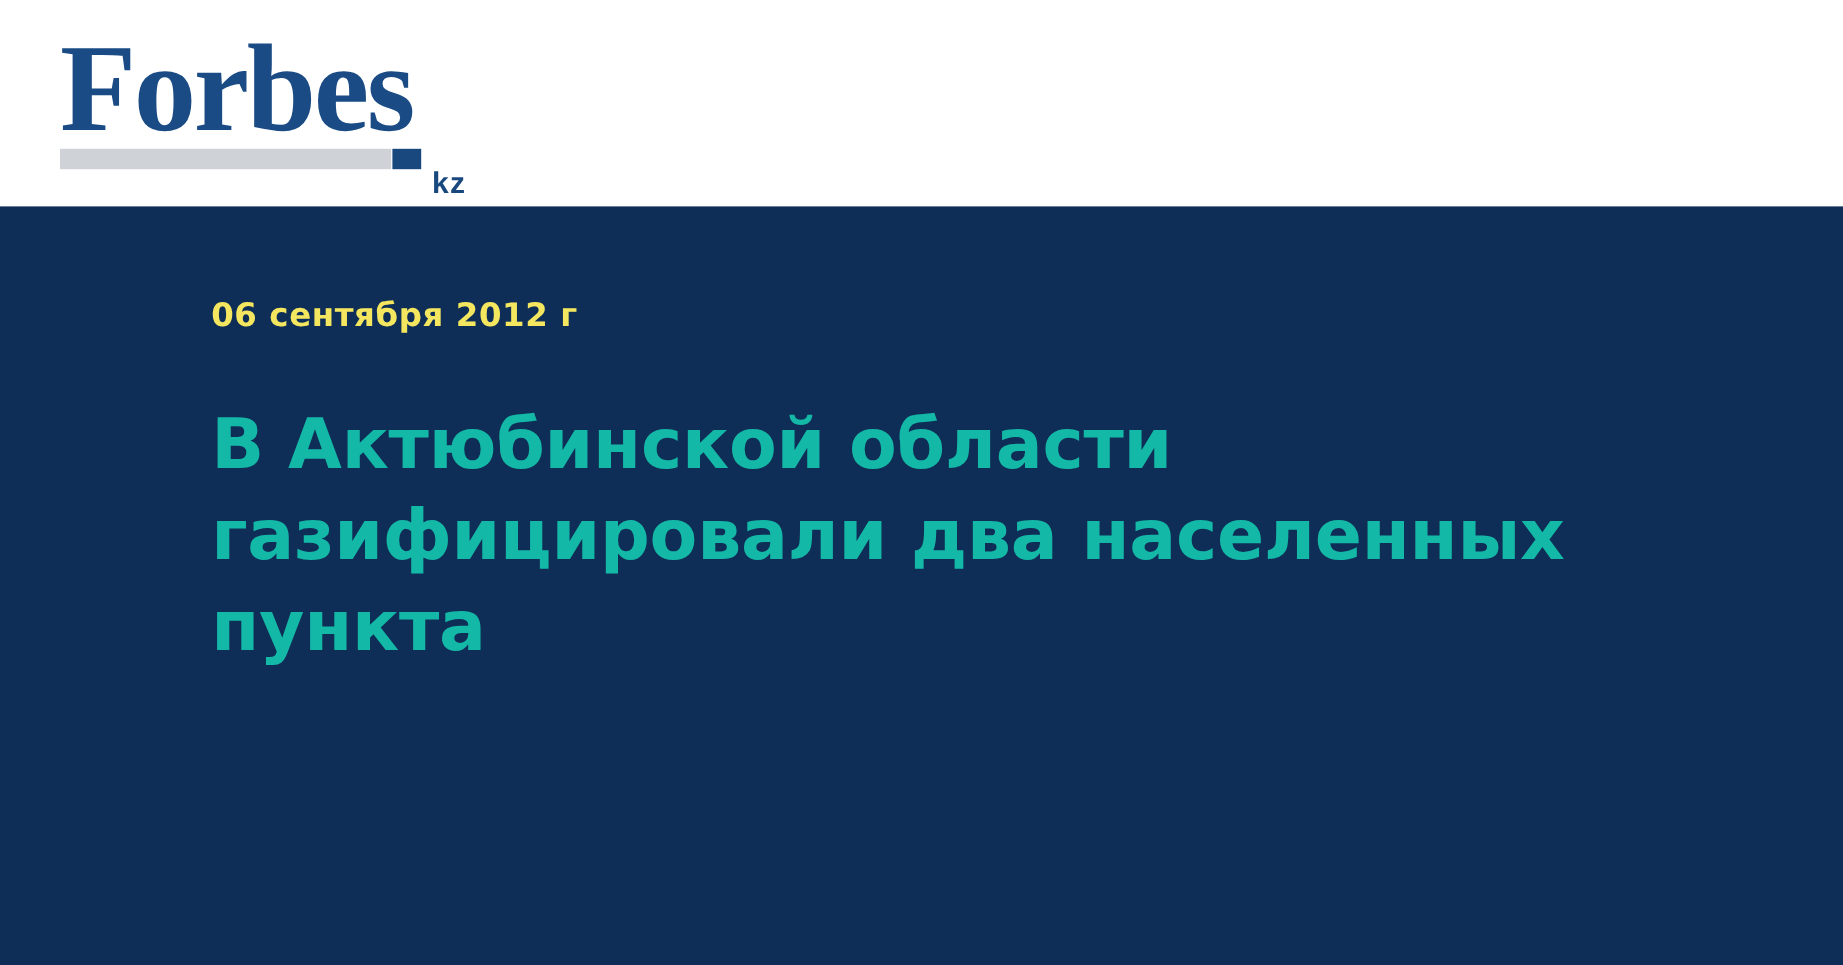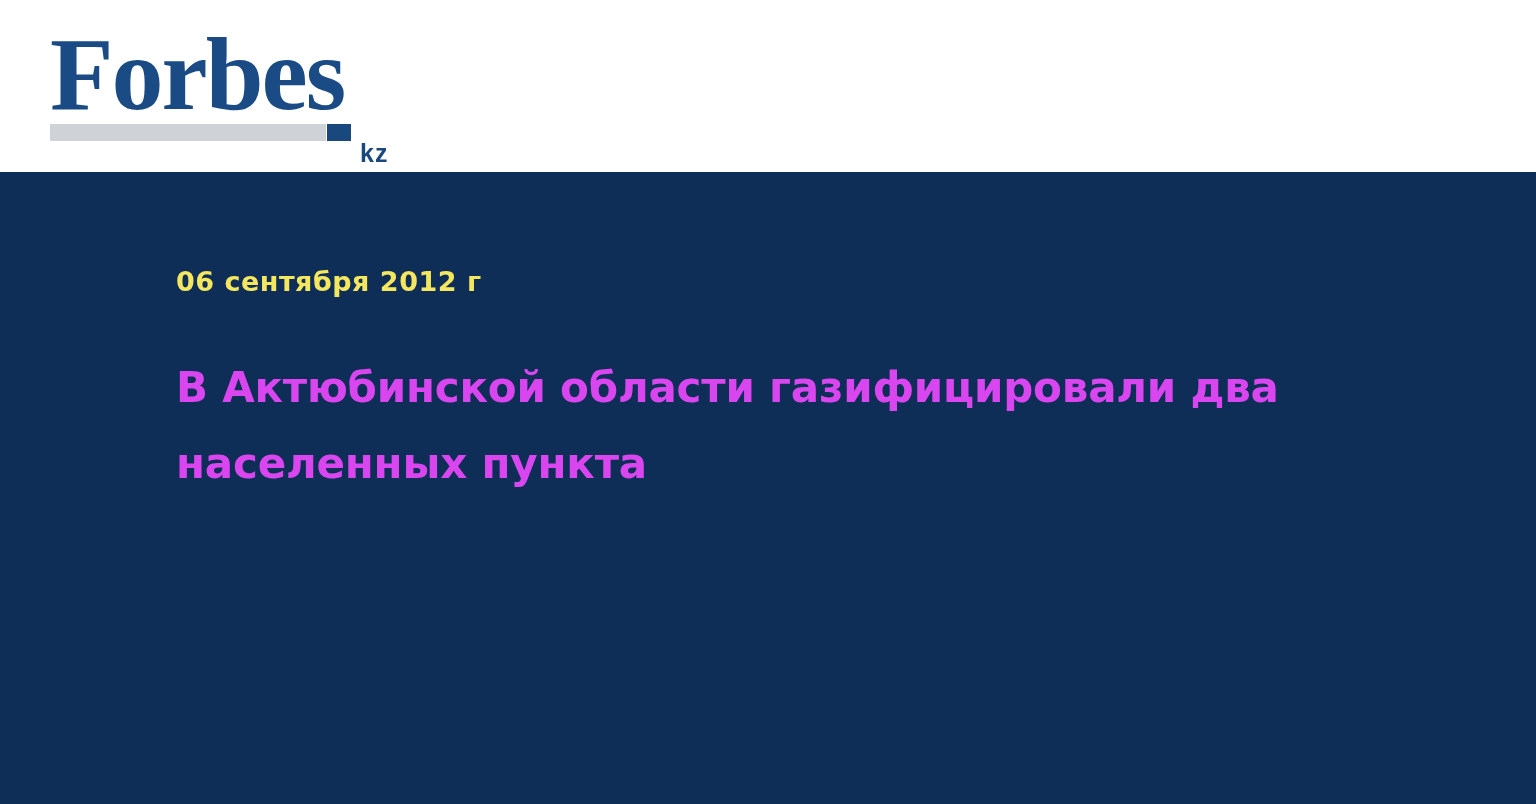--- a/index.html
+++ b/index.html
@@ -99,31 +99,30 @@
   }
 
   .article-date {
     font-family: "DejaVu Sans", sans-serif;
     font-weight: 700;
     font-size: 27px;
     line-height: 32px;
     letter-spacing: 0.5px;
     color: #f4e75f;
     white-space: nowrap;
-    margin-top: 18px;
   }
 
   .article-title {
     margin-top: 52px;
     font-family: "DejaVu Sans", sans-serif;
     font-weight: 700;
-    font-size: 42px;
+    font-size: 58px;
     line-height: 76px;
     letter-spacing: -0.2px;
-    color: #d946ef;
+    color: #14b8a6;
     max-width: 1200px;
   }
 </style>
 </head>
 <body>
 
 <div class="page">
 
   <div class="header">
     <a class="logo" href="#">

